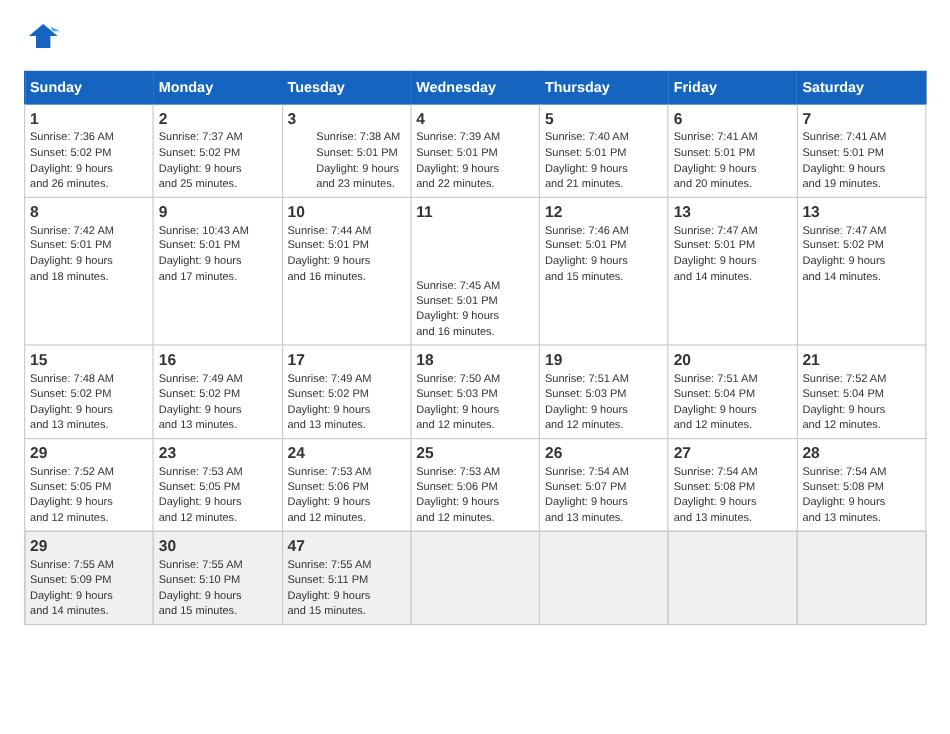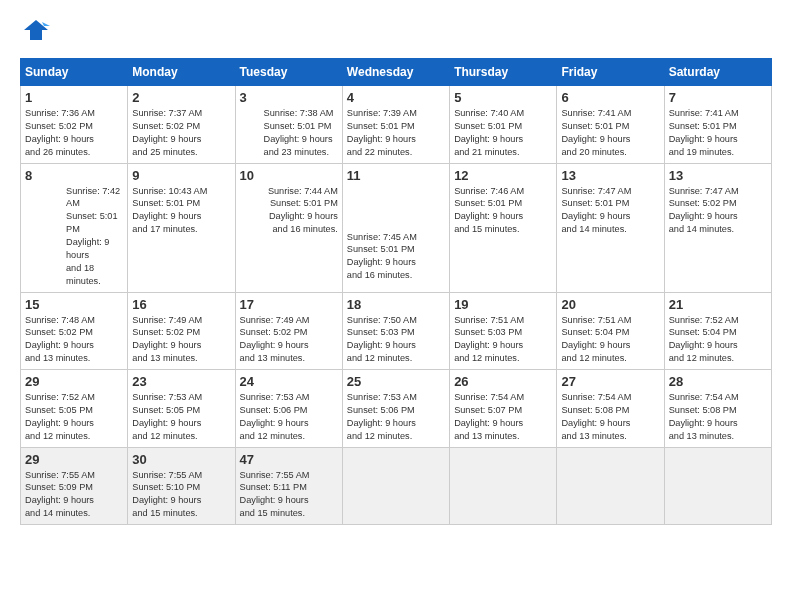--- a/index.html
+++ b/index.html
@@ -181,35 +181,35 @@
             <span class="day-num">7</span>
             <div class="day-info" style="white-space: pre-line;">Sunrise: 7:41 AM
 Sunset: 5:01 PM
 Daylight: 9 hours
 and 19 minutes.</div>
           </td>
         </tr>
         <tr>
           <td>
             <span class="day-num">8</span>
-            <div class="day-info" style="white-space: pre-line; margin-left: 41px;">Sunrise: 7:42 AM
+            <div class="day-info" style="white-space: pre-line;">Sunrise: 7:42 AM
 Sunset: 5:01 PM
 Daylight: 9 hours
 and 18 minutes.</div>
           </td>
           <td>
             <span class="day-num">9</span>
             <div class="day-info" style="white-space: pre-line;">Sunrise: 10:43 AM
 Sunset: 5:01 PM
 Daylight: 9 hours
 and 17 minutes.</div>
           </td>
           <td>
             <span class="day-num">10</span>
-            <div class="day-info" style="white-space: pre-line; text-align: right;">Sunrise: 7:44 AM
+            <div class="day-info" style="white-space: pre-line;">Sunrise: 7:44 AM
 Sunset: 5:01 PM
 Daylight: 9 hours
 and 16 minutes.</div>
           </td>
           <td>
             <span class="day-num">11</span>
             <div class="day-info" style="white-space: pre-line; margin-top: 48px;">Sunrise: 7:45 AM
 Sunset: 5:01 PM
 Daylight: 9 hours
 and 16 minutes.</div>

